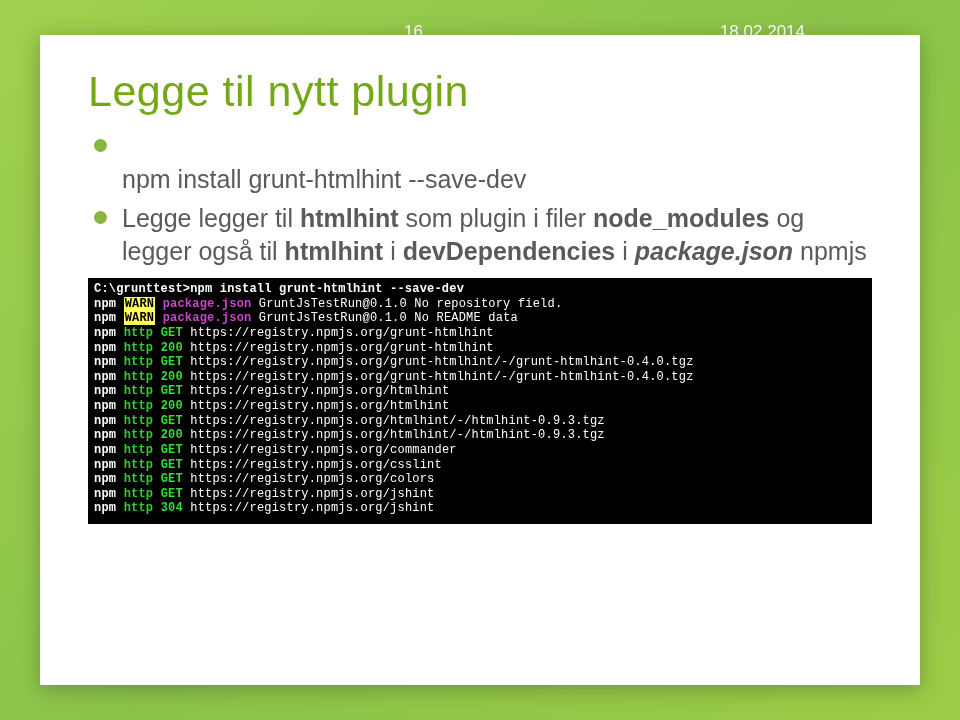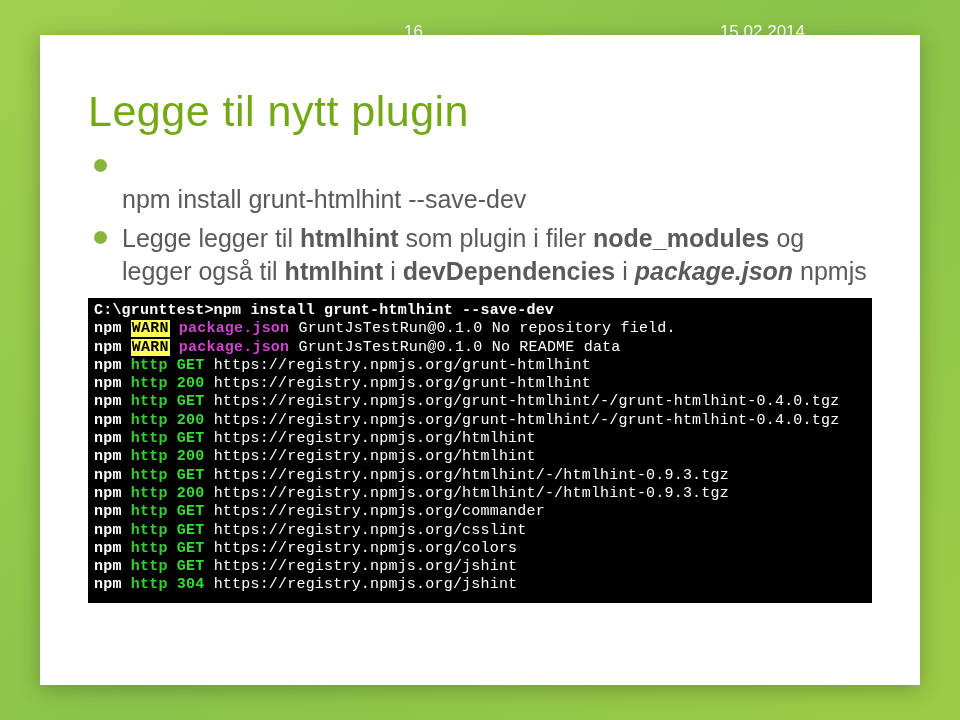--- a/index.html
+++ b/index.html
@@ -27,21 +27,21 @@
     color: #fff;
     font-size: 17px;
   }
   .top-meta.page { left: 404px; }
   .top-meta.date { right: 155px; }
 
   h1.title {
     color: #74a915;
     font-size: 43px;
     font-weight: 300;
-    margin-top: 24px;
+    margin-top: 4px;
     margin-bottom: 14px;
     letter-spacing: 0.5px;
   }
   .bullets {
     list-style: none;
     margin-left: 6px;
   }
   .bullets > li {
     position: relative;
     padding-left: 28px;
@@ -68,41 +68,41 @@
   .inline-bold {
     font-weight: 700;
   }
   .italic-bold { font-weight:700; font-style: italic; }
 
   .terminal {
     margin-top: 10px;
     background: #000000;
     color: #ffffff;
     font-family: "Lucida Console", "Courier New", monospace;
-    font-size: 15px;
+    font-size: 12px;
     line-height: 1.22;
     padding: 4px 6px 8px 6px;
     white-space: pre;
     letter-spacing: 0.2px;
   }
   .t-white { color: #ffffff; font-weight: bold; }
   .t-warn  { color: #000000; background: #ffff55; font-weight: bold; padding: 0 1px; }
   .t-http  { color: #33cc33; font-weight: bold; }
   .t-get   { color: #33dd33; font-weight: bold; }
   .t-200   { color: #33dd33; font-weight: bold; }
   .t-304   { color: #33dd33; font-weight: bold; }
   .t-pkg   { color: #cc44cc; font-weight: bold; }
   .t-url   { color: #ffffff; }
   .t-prompt{ color: #ffffff; font-weight: bold; }
 </style>
 </head>
 <body>
 
 <span class="top-meta page">16</span>
-<span class="top-meta date">15.02.2014</span>
+<span class="top-meta date">18.02.2014</span>
 
 <div class="slide">
 
   <h1 class="title">Legge til nytt plugin</h1>
 
   <ul class="bullets">
     <li>
       <br>
       <span class="cmd">npm install grunt-htmlhint --save-dev</span>
     </li>

